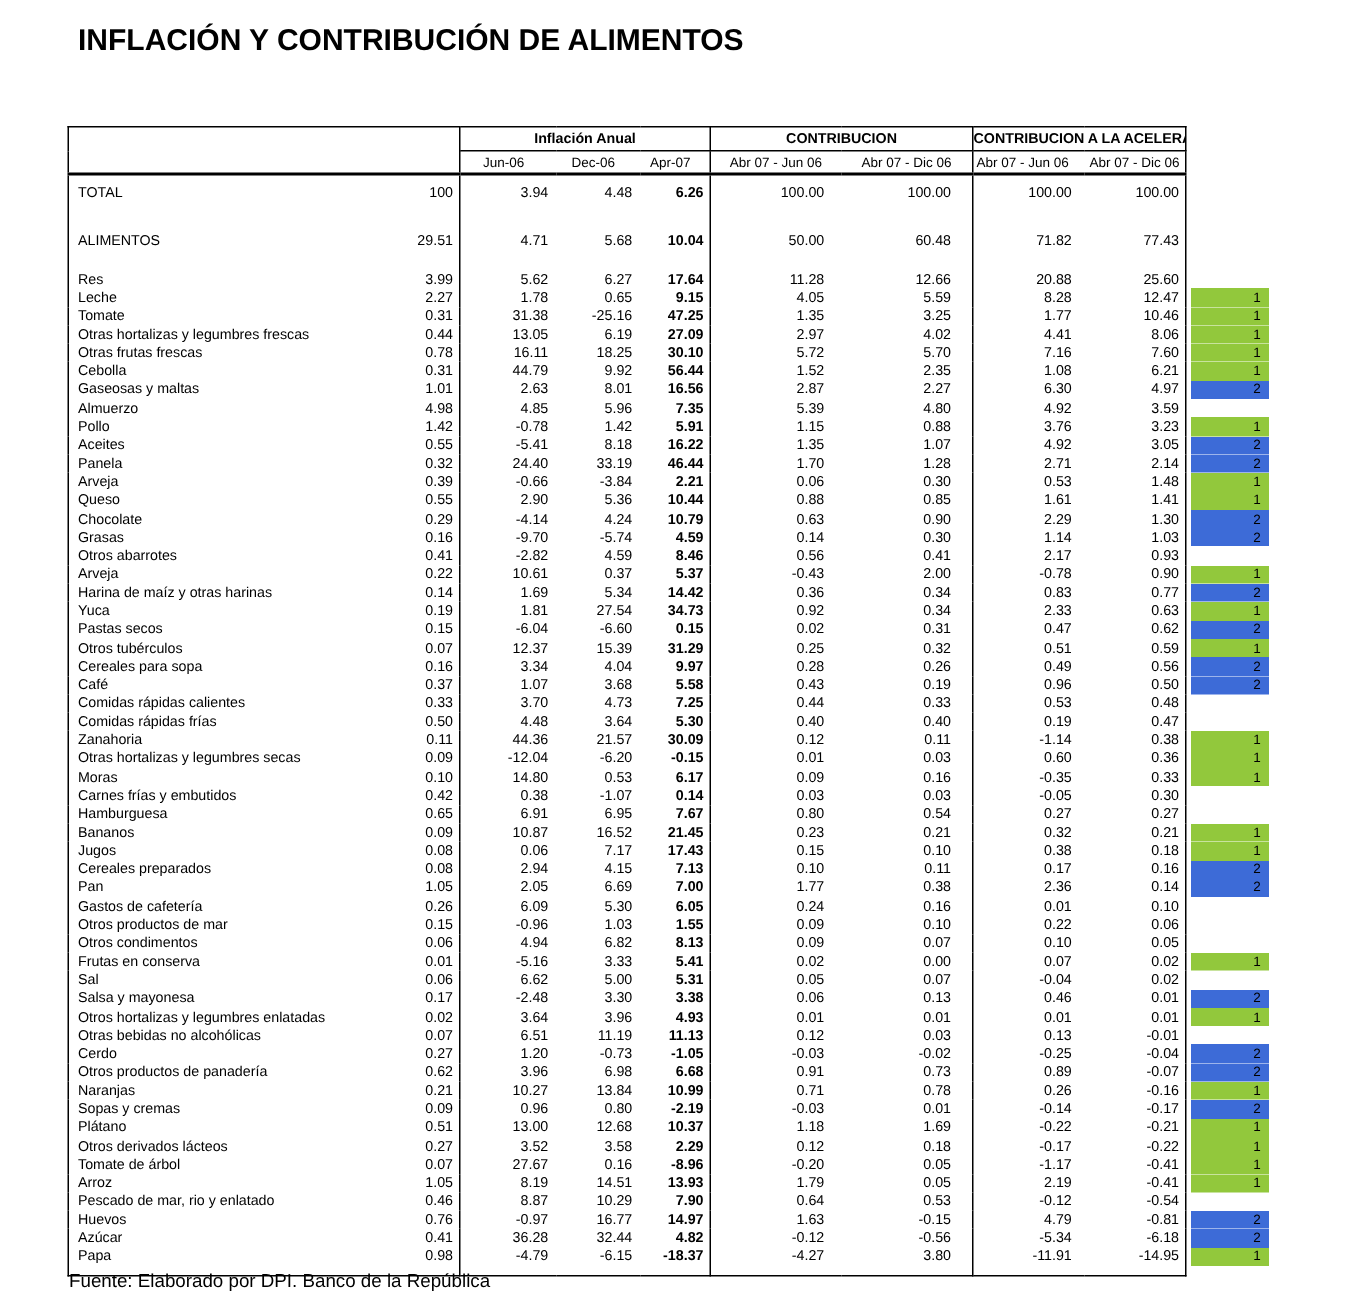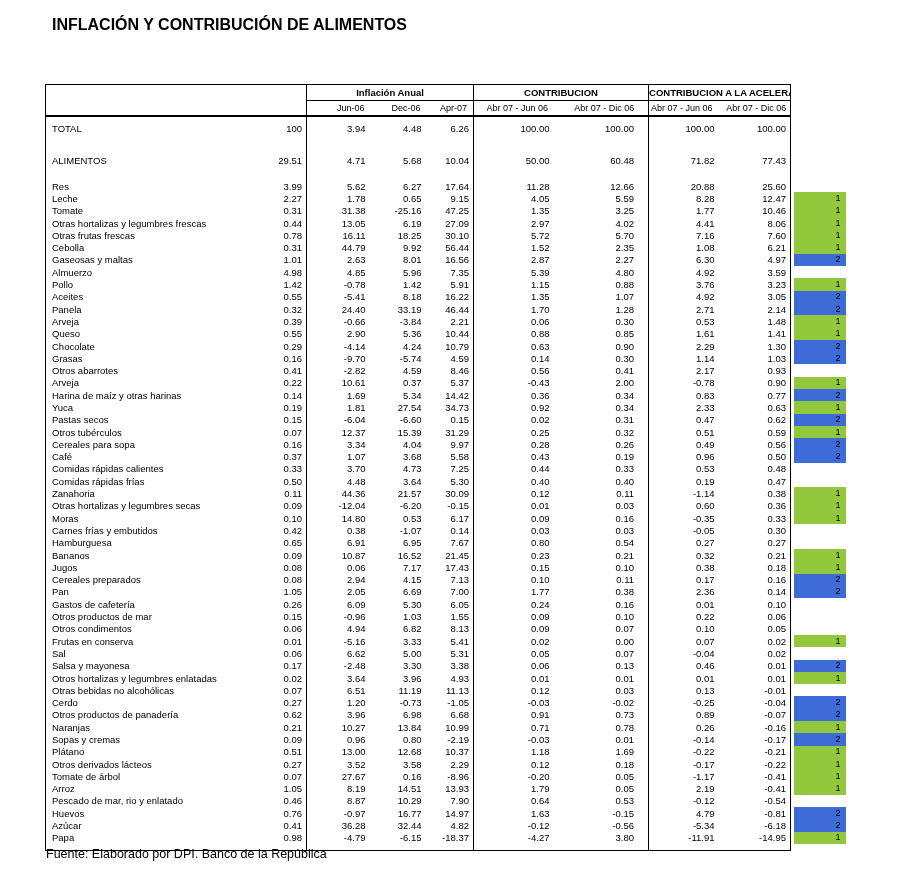--- a/index.html
+++ b/index.html
@@ -3,41 +3,41 @@
 <meta charset="utf-8">
 <style>
   html,body{margin:0;padding:0;}
   body{
     width:906px;height:874px;position:relative;background:#ffffff;
     font-family:"Liberation Sans","DejaVu Sans",sans-serif;color:#000;
     overflow:hidden;
   }
   .title-block{position:absolute;left:48px;top:12px;}
   .title-block h1{font-size:17px;font-weight:bold;margin:0;}
-  .title-block h2{font-size:16px;font-weight:bold;margin:4px 0 0 4px;}
+  .title-block h2{font-size:20px;font-weight:bold;margin:4px 0 0 4px;}
   .tbl-wrap{position:absolute;left:45px;top:84px;}
   table{border-collapse:collapse;table-layout:fixed;width:800px;}
   td,th{margin:0;padding:0;font-size:9.5px;font-weight:normal;line-height:11px;
         white-space:nowrap;overflow:hidden;vertical-align:middle;}
   
   th.corner{border:1px solid #000;border-bottom:2px solid #000;}
   th.grp{border:1px solid #000;font-weight:bold;text-align:center;font-size:9.5px;height:15px;}
   th.sub{border-bottom:2px solid #000;font-size:9px;height:14px;}
-  th.sub.r{text-align:right;padding-right:6px;}
+  th.sub.r{padding-right:6px;}
   th.sub.c{text-align:center;}
   th.sub.l{text-align:left;padding-left:2px;}
   th.bre{border-right:1px solid #000;}
   th.nob{border:none;}
   
   td.label{text-align:left;padding-left:6px;border-left:1px solid #000;}
   td.num{text-align:right;}
   td.weight{border-right:1px solid #000;padding-right:4px;margin-top:40px;}
   td.c0{padding-right:5px;}
   td.c1{padding-right:5px;}
-  td.c2{padding-right:4px;border-right:1px solid #000;}
+  td.c2{padding-right:4px;border-right:1px solid #000;font-weight:bold;}
   td.c3{padding-right:11px;}
   td.c4{padding-right:14px;border-right:1px solid #000;}
   td.c5{padding-right:8px;}
   td.c6{padding-right:4px;border-right:1px solid #000;}
   td.gapc{border:none;}
   td.flag{text-align:right;padding-right:5px;font-size:9px;border:none;}
   tr.section-row{height:24px;}
   tr.item-row{height:12.3px;}
   tr.sp8 td{height:8px;}
   tr.bot td{height:6px;}

